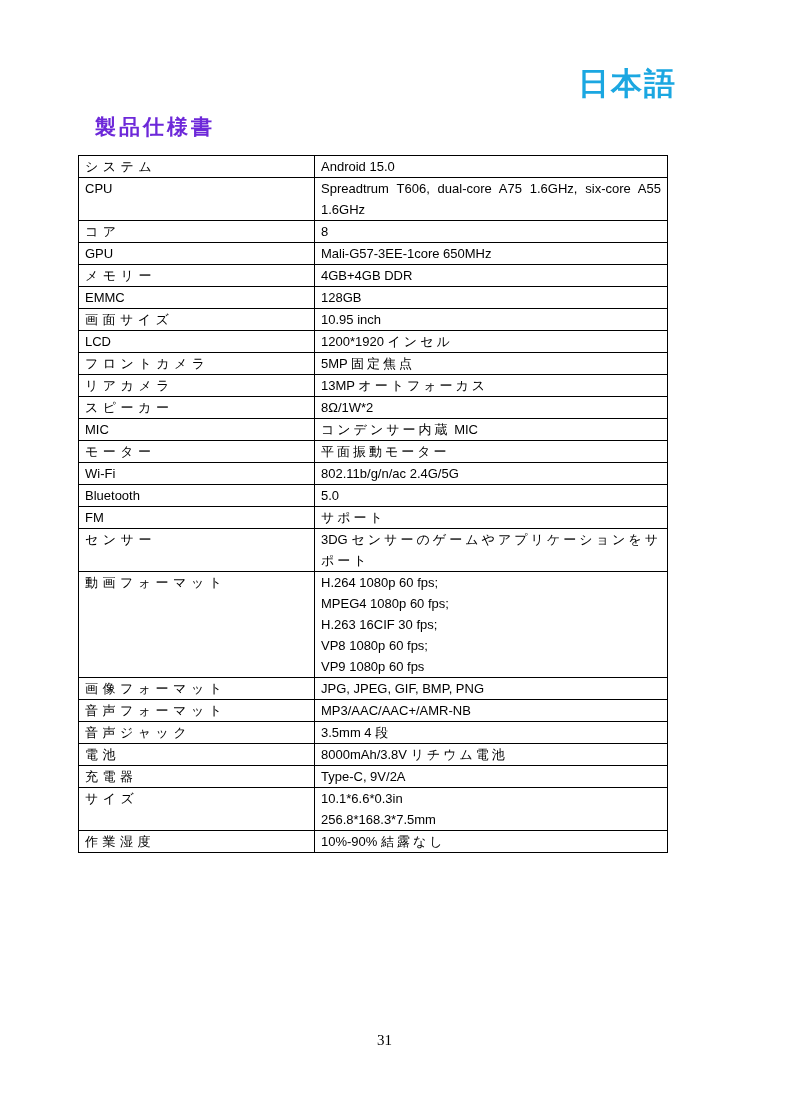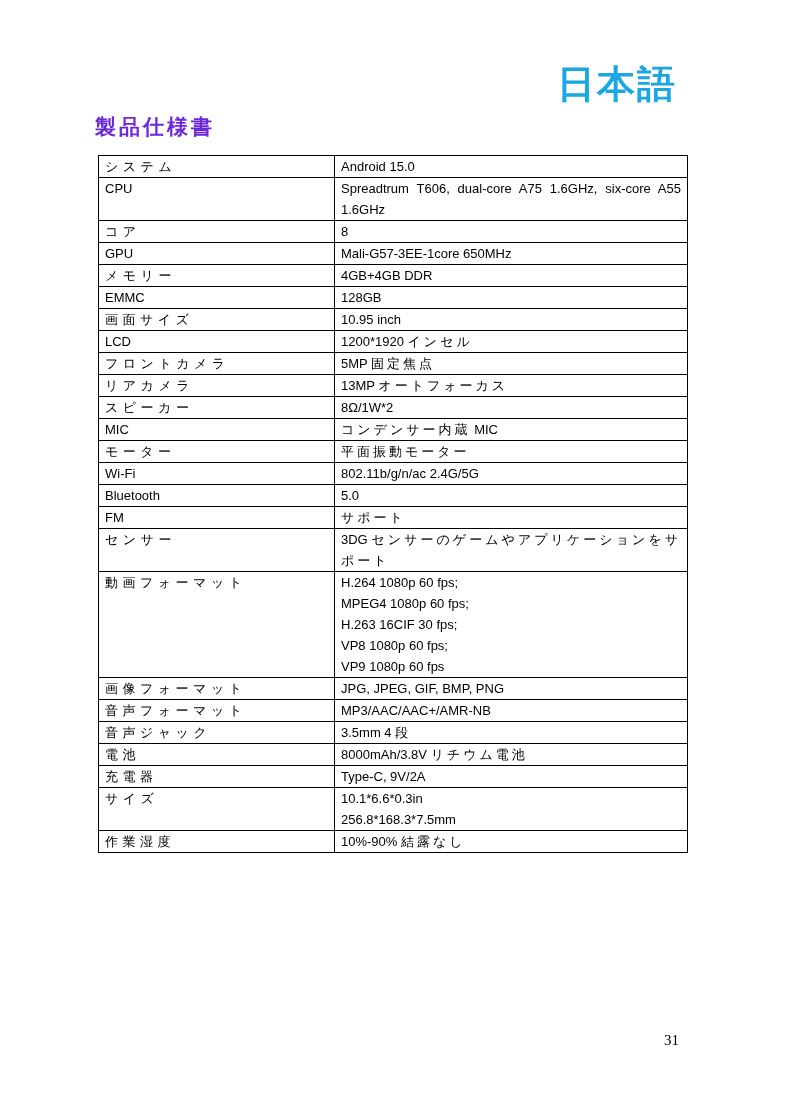--- a/index.html
+++ b/index.html
@@ -3,48 +3,48 @@
 <meta charset="utf-8">
 <style>
   html,body { margin:0; padding:0; background:#ffffff; }
   .page {
     position:relative; width:787px; height:1102px; background:#ffffff;
     font-family:"Liberation Sans","DejaVu Sans",sans-serif; color:#000;
     overflow:hidden;
   }
   .lang-title {
     position:absolute; top:66px; right:110px;
-    font-size:38px; line-height:36px; font-weight:bold;
+    font-size:31px; line-height:36px; font-weight:bold;
     color:#1BA7E1; letter-spacing:2px; white-space:nowrap;
   }
   .section-heading {
     position:absolute; left:95px; top:114px;
     font-size:21px; line-height:26px; font-weight:bold;
     color:#6d28d9; letter-spacing:3px; white-space:nowrap;
   }
   table.spec-table {
-    position:absolute; left:98px; top:155px;
+    position:absolute; left:78px; top:155px;
     width:589px; border-collapse:collapse; table-layout:fixed;
   }
   col.c1 { width:236px; }
   col.c2 { width:353px; }
   td {
     border:1px solid #000000;
     padding:0 6px;
     font-size:13px; line-height:21px;
     vertical-align:top;
     white-space:pre-line;
     overflow:hidden;
   }
   td.value.justify { text-align:justify; }
   .cjk { letter-spacing:3px; font-weight:normal; }
   td.label .cjk { letter-spacing:4.5px; }
   .page-number {
     position:absolute; top:1032px; left:90px; width:589px;
-    text-align:right; font-size:15px;
+    text-align:center; font-size:15px;
     font-family:"Liberation Serif","DejaVu Serif",serif;
   }
 </style>
 </head>
 <body>
 
 <div class="page">
 
   <div class="lang-title">日本語</div>
 

